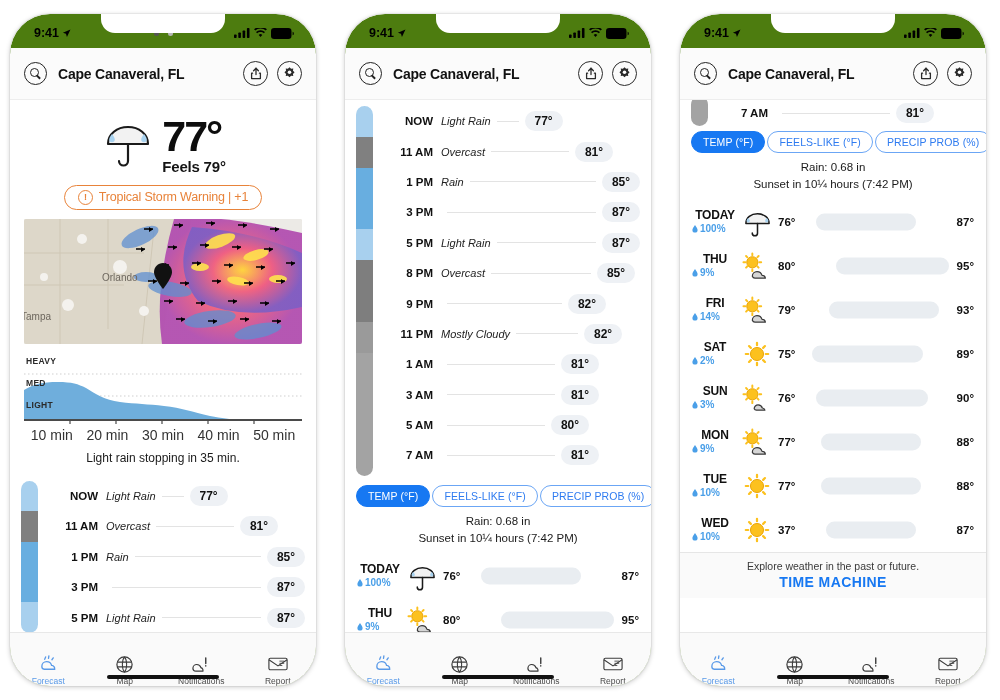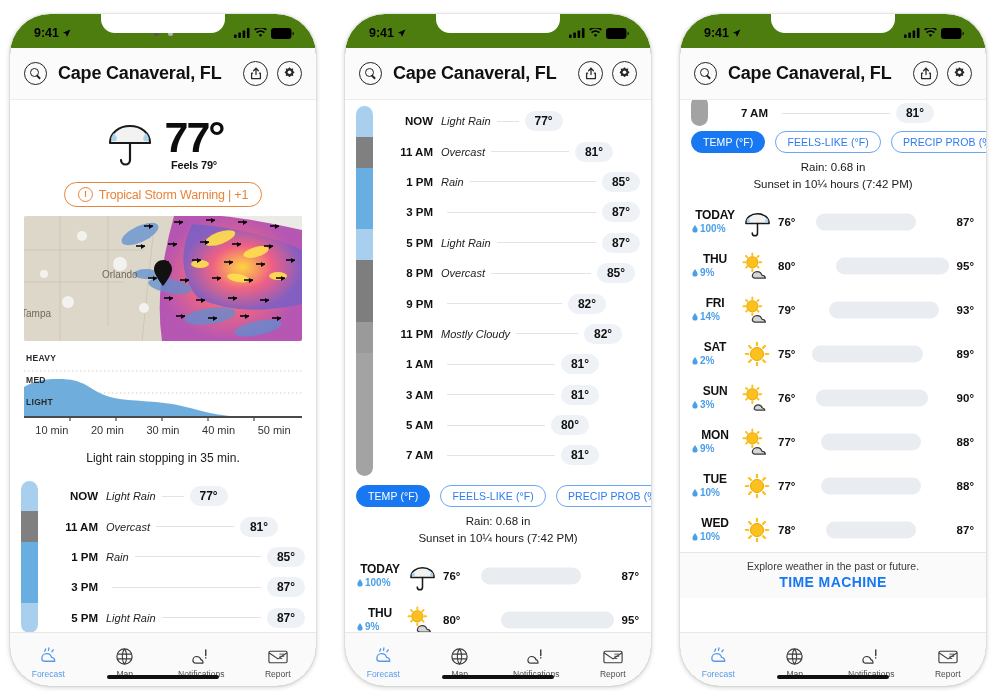--- a/index.html
+++ b/index.html
@@ -55,36 +55,36 @@
     position:relative;flex:0 0 auto;margin-right:11px;
   }
   .search-circle:before{
     content:"";position:absolute;width:7px;height:7px;border:1.5px solid #222;border-radius:50%;
     left:5px;top:4.5px;
   }
   .search-circle:after{
     content:"";position:absolute;width:5px;height:1.5px;background:#222;
     transform:rotate(45deg);left:11px;top:13px;
   }
-  .city{font-size:18px;font-weight:bold;color:#111;letter-spacing:-.2px;flex:1 1 auto;}
+  .city{font-size:14px;font-weight:bold;color:#111;letter-spacing:-.2px;flex:1 1 auto;}
   .hdr-btn{
     width:23px;height:23px;border-radius:50%;border:1.5px solid #2b2b2b;
     margin-left:9px;flex:0 0 auto;position:relative;
     display:flex;align-items:center;justify-content:center;
   }
   .hdr-btn svg{display:block;}
 
   
   .content{position:absolute;left:0;right:0;top:86px;bottom:0;overflow:hidden;background:#fff;}
 
   
   .cur{display:flex;align-items:center;justify-content:center;gap:6px;padding:16px 0 2px;}
   .umb{width:56px;height:56px;flex:0 0 auto;}
   .bigtemp{font-size:43px;font-weight:bold;letter-spacing:-2px;color:#0d0d0d;line-height:.95;}
-  .feels{font-size:11px;font-weight:bold;color:#151515;text-align:center;margin-top:1px;letter-spacing:-.2px;}
+  .feels{font-size:15px;font-weight:bold;color:#151515;text-align:center;margin-top:1px;letter-spacing:-.2px;}
   .alert-wrap{display:flex;justify-content:center;padding:8px 0 9px;}
   .alert{
     display:inline-flex;align-items:center;gap:6px;
     border:1.5px solid #E8833A;border-radius:20px;
     padding:4px 13px;font-size:12.5px;color:#E8833A;font-weight:500;
     letter-spacing:-.2px;
   }
   .alert .bang{
     width:13px;height:13px;border-radius:50%;border:1.4px solid #E8833A;
     display:flex;align-items:center;justify-content:center;font-size:9px;font-weight:bold;line-height:1;
@@ -92,40 +92,40 @@
 
   
   .radar{margin:0 14px;height:125px;border-radius:2px;overflow:hidden;position:relative;background:#e2ded4;}
   .radar svg{display:block;width:100%;height:100%;}
   .radar .lbl{position:absolute;font-size:10px;color:#6d675e;}
 
   
   .pgraph{margin:10px 14px 0;position:relative;height:72px;}
   .pgraph svg{display:block;width:100%;height:100%;}
   .pg-lbl{position:absolute;left:2px;font-size:8.5px;font-weight:bold;color:#2a2a2a;letter-spacing:.3px;}
-  .pticks{display:flex;margin:1px 14px 8px;font-size:11px;color:#333;}
+  .pticks{display:flex;margin:1px 14px 1px;font-size:14px;color:#333;}
   .pticks span{flex:1 1 0;text-align:center;}
   .psum{text-align:center;font-size:12px;color:#1a1a1a;padding:7px 0 10px;}
 
   
   .hourly{display:flex;padding:6px 0 0;position:relative;}
   .precipbar{width:17px;border-radius:9px;overflow:hidden;margin-left:11px;flex:0 0 auto;display:flex;flex-direction:column;}
   .precipbar span{display:block;width:100%;}
   .hrows{flex:1 1 auto;padding-left:10px;padding-right:11px;}
   .hrow{display:flex;align-items:center;height:30.4px;}
   .htime{width:50px;text-align:right;font-size:11.5px;font-weight:bold;color:#111;flex:0 0 auto;}
   .hcond{font-size:11px;font-style:italic;color:#222;margin-left:8px;white-space:nowrap;flex:0 0 auto;}
   .hline{flex:1 1 auto;height:1px;background:#e3e3e3;margin:0 6px;}
   .hpill{
     background:#eef1f5;border-radius:12px;padding:3px 9px;font-size:12px;font-weight:bold;color:#111;
     flex:0 0 auto;min-width:20px;text-align:center;
   }
 
   
-  .chips{display:flex;gap:10px;padding:9px 0 0 11px;overflow:hidden;}
+  .chips{display:flex;gap:2px;padding:9px 0 0 11px;overflow:hidden;}
   .chip{
     border:1px solid #6ba6f5;border-radius:14px;color:#2e7bf0;background:#fff;
     font-size:10.5px;padding:4px 11px;white-space:nowrap;flex:0 0 auto;letter-spacing:.1px;
   }
   .chip.on{background:#1778F2;border-color:#1778F2;color:#fff;font-weight:500;}
   .daysum{text-align:center;font-size:11.5px;color:#1a1a1a;line-height:1.45;padding:6px 0 8px;}
 
   
   .daily{padding:0 12px;text-align:center;}
   .drow{display:flex;align-items:center;height:44px;}
@@ -145,21 +145,21 @@
     border-top:1px solid #e6e6e6;background:#fafafa;text-align:center;padding:7px 0 8px;
   }
   .tmach .sub{font-size:10.5px;color:#3a3a3a;}
   .tmach .big{font-size:14px;font-weight:bold;color:#1778F2;letter-spacing:.4px;margin-top:2px;}
 
   
   .tabbar{
     position:absolute;left:0;right:0;bottom:0;height:54px;z-index:22;
     background:rgba(250,250,250,.96);
     border-top:1px solid rgba(0,0,0,.07);
-    display:flex;align-items:center;padding-top:5px;box-sizing:border-box;
+    display:flex;align-items:flex-end;padding-top:5px;box-sizing:border-box;
   }
   .tab{flex:1 1 0;display:flex;flex-direction:column;align-items:center;gap:1px;}
   .tab .ic{height:22px;display:flex;align-items:center;justify-content:center;}
   .tab .tl{font-size:8.5px;color:#4a4a4a;}
   .tab.active .tl{color:#5a9ae8;}
   .homebar{
     position:absolute;bottom:7px;left:50%;transform:translateX(-50%);
     width:112px;height:4.5px;border-radius:3px;background:#111;z-index:23;
   }
 </style>
@@ -941,21 +941,21 @@
           </div>
           <div class="dicon">
             <svg width="30" height="28" viewBox="0 0 30 30">
                   <circle cx="15" cy="15" r="7" fill="#FCC11E" stroke="#E8A000" stroke-width="1"></circle>
                   <g stroke="#FCC11E" stroke-width="2.4" stroke-linecap="round">
                     <path d="M15 3v2.6M15 24.4V27M3 15h2.6M24.4 15H27M6.5 6.5l1.9 1.9M21.6 21.6l1.9 1.9M23.5 6.5l-1.9 1.9M8.4 21.6l-1.9 1.9"></path>
                   </g>
                 </svg>
           </div>
           <div class="dbarwrap">
-            <span class="dlo">78°</span>
+            <span class="dlo">37°</span>
             <div class="dtrack">
                   <div class="dbar" style="left:19%;right:25%;"></div>
                 </div>
             <span class="dhi">87°</span>
           </div>
         </div>
 
       </div>
 
       <div class="tmach">

